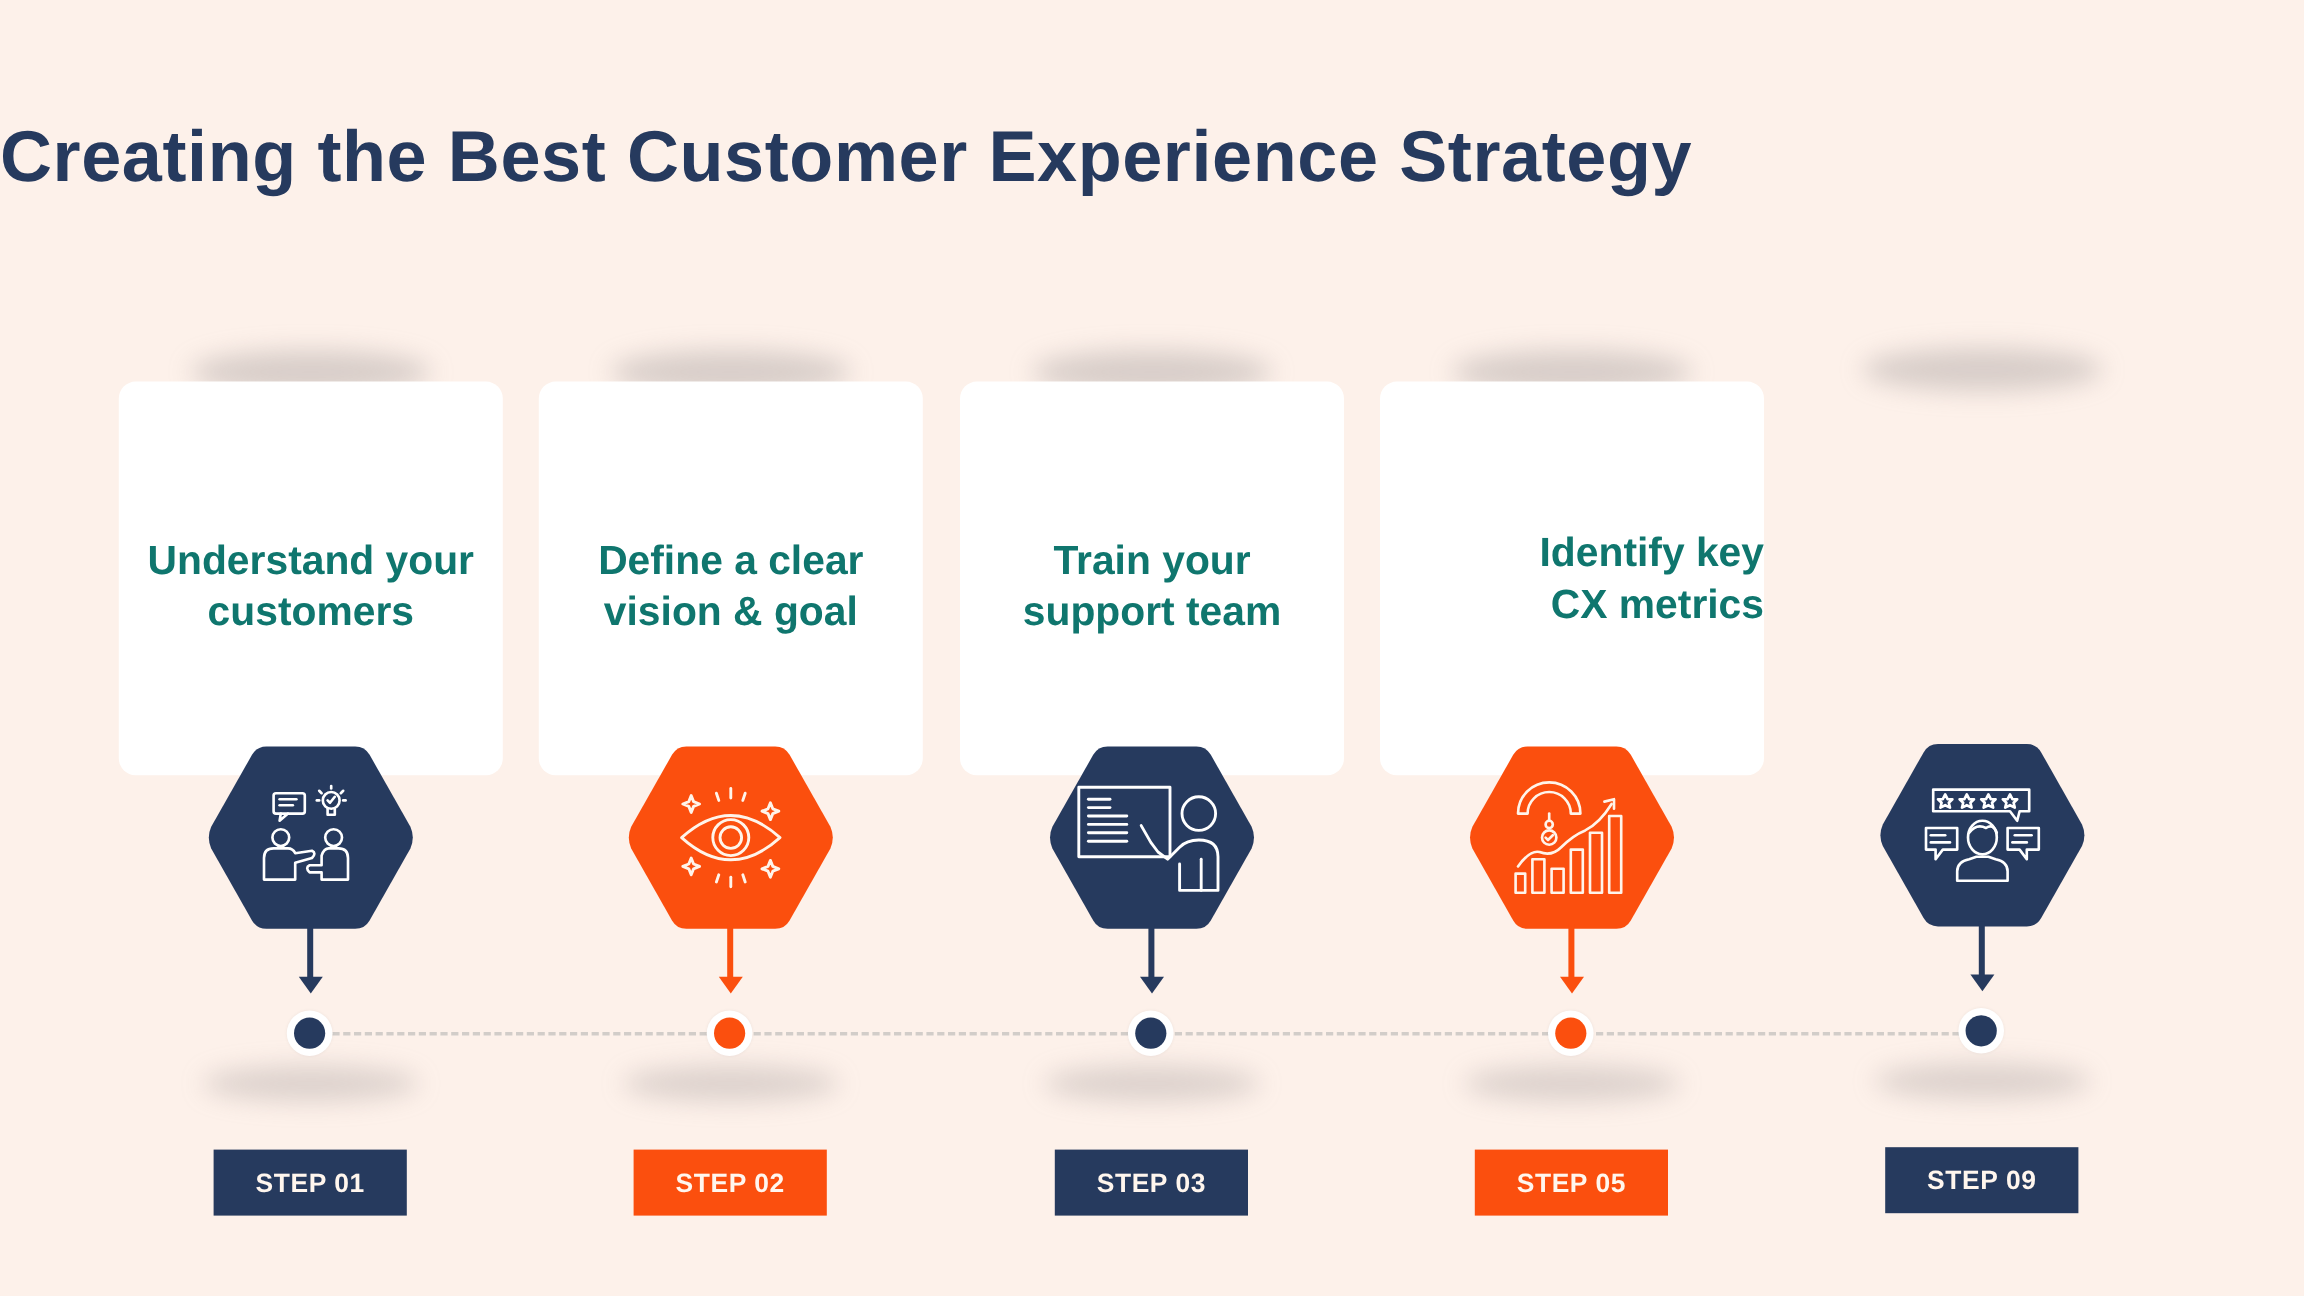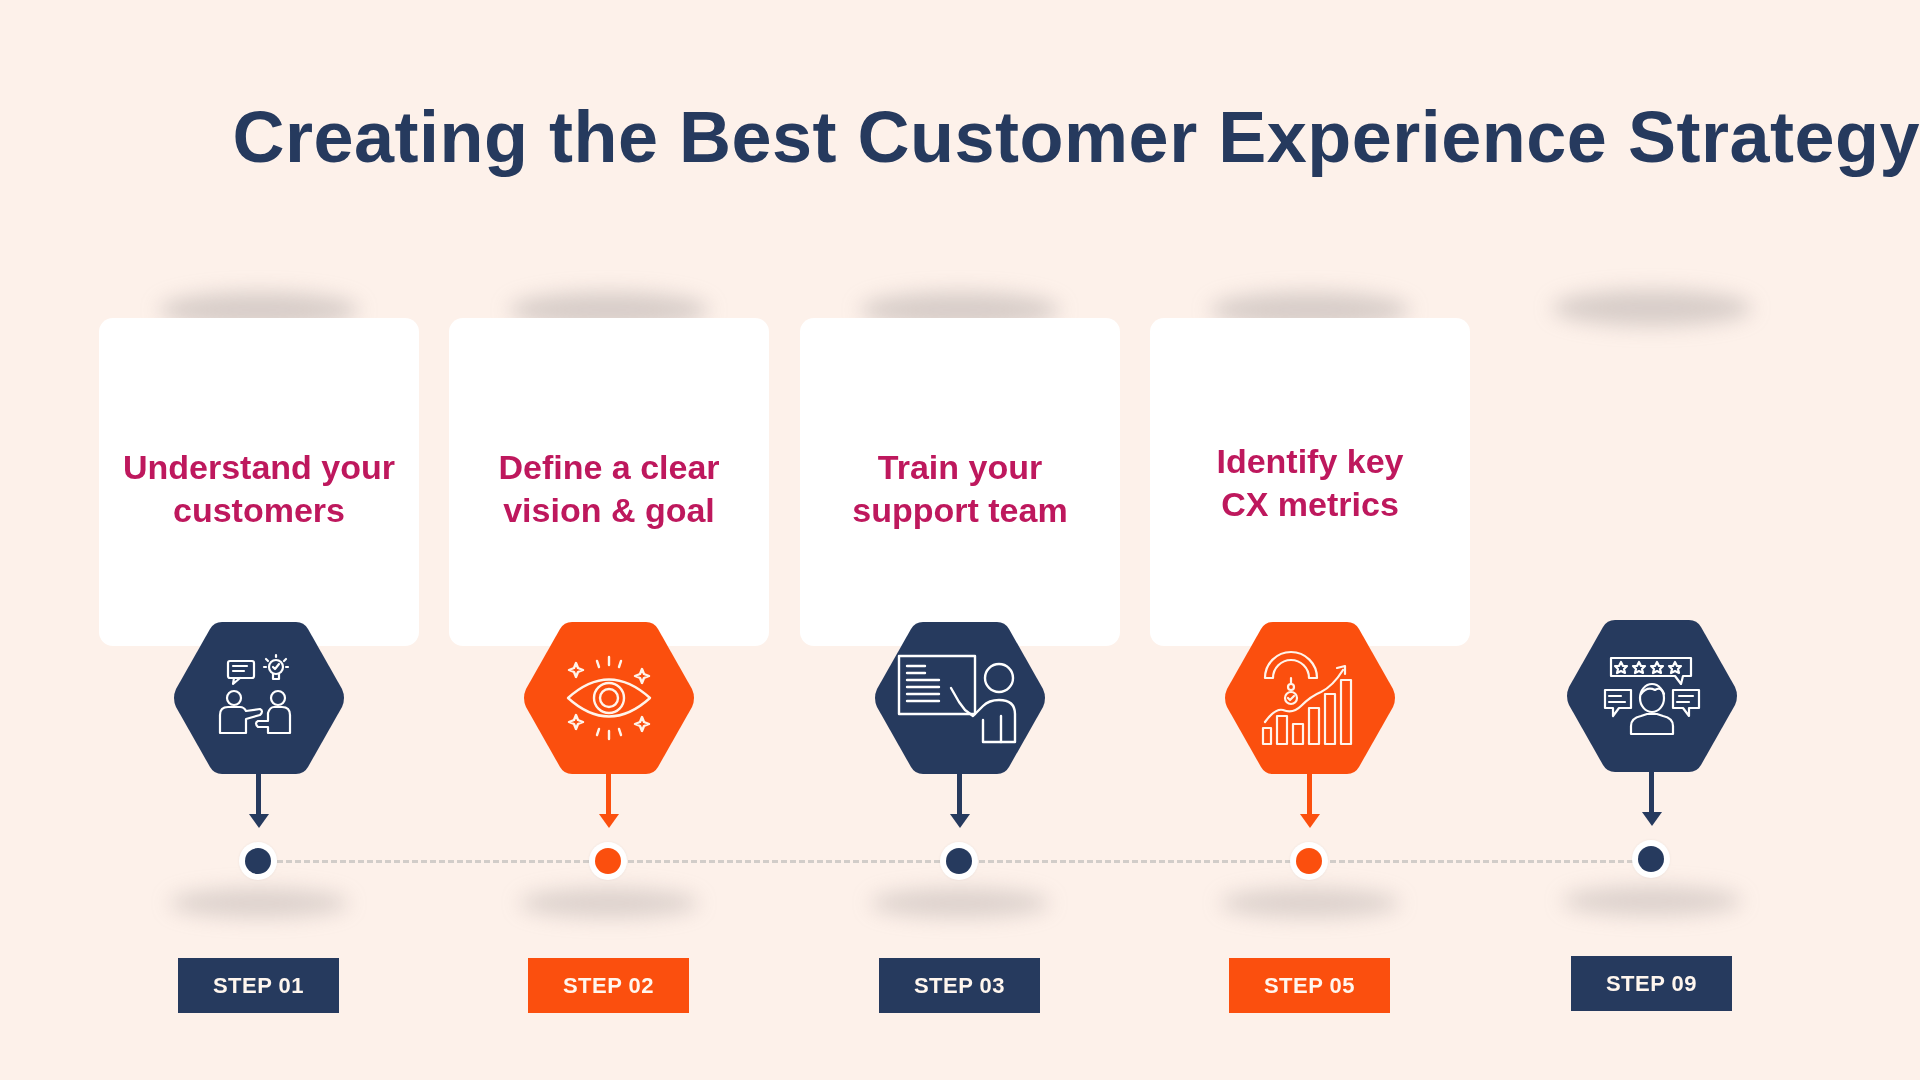--- a/index.html
+++ b/index.html
@@ -5,45 +5,45 @@
     html, body { margin: 0; padding: 0; }
     body {
       width: 1920px; height: 1080px; overflow: hidden;
       background: #fdf1ea;
       font-family: "Liberation Sans", "DejaVu Sans", sans-serif;
       position: relative;
       color: #263a5e;
     }
     .title {
       position: absolute; left: 0; right: 0; top: 96px;
-      text-align: right;
-      font-size: 72px; font-weight: 700; letter-spacing: 0.5px;
+      text-align: left;
+      font-size: 60px; font-weight: 700; letter-spacing: 0.5px;
       color: #263a5e; margin: 0;
     }
     .step {
       position: absolute; top: 0; width: 320px; height: 1080px;
     }
     .card-shadow {
       position: absolute; left: 60px; width: 200px; top: 292px; height: 36px;
       border-radius: 50%;
       background: rgba(150,140,140,0.35);
       filter: blur(10px);
     }
     .card {
       position: absolute; left: 0; top: 318px; width: 320px; height: 328px;
       background: #ffffff; border-radius: 14px;
     }
     .card-text {
       position: absolute; left: 0; right: 0; top: 128px;
       text-align: center;
       font-size: 34px; font-weight: 700; line-height: 43px;
-      color: #be185d;
+      color: #0f766e;
       white-space: pre-line;
     }
-    .card-text.raised { top: 122px; }
+    .card-text.raised { top: 122px; text-align: right; }
     .hex {
       position: absolute; left: 73px; top: 620px; width: 174px; height: 156px;
     }
     .hex svg { display: block; }
     .hex .icon {
       position: absolute; left: 42px; top: 33px; width: 90px; height: 90px;
     }
     .arrow-line {
       position: absolute; left: 157px; width: 5px; top: 770px; height: 46px;
     }

